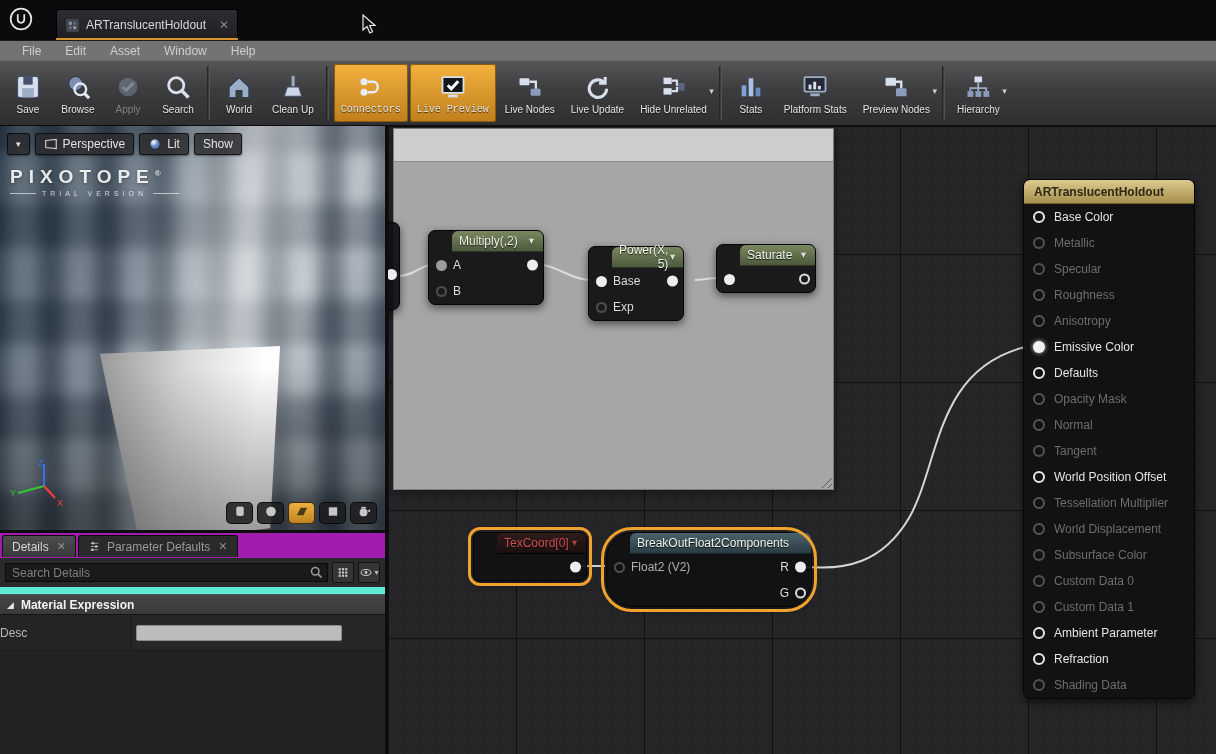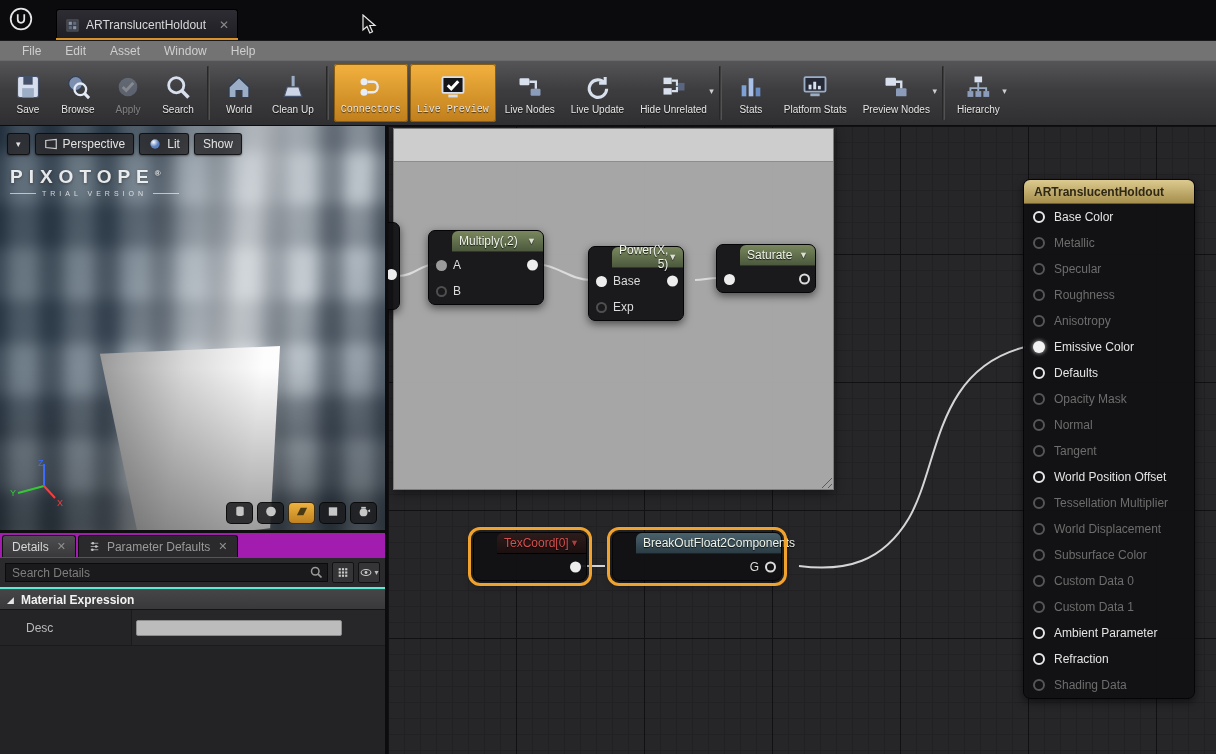--- a/index.html
+++ b/index.html
@@ -76,36 +76,36 @@
   .details { position:absolute; left:0; top:530px; width:385px; height:224px; background:#232325;
     border-top:3px solid #0e0e10; }
   .dtabs { height:25px; background:#a21caf; display:flex; gap:2px; padding:2px 0 0 2px; }
   .dtab { height:22px; display:flex; align-items:center; gap:6px; padding:0 9px; font-size:12px;
     color:#d6d6d6; background:linear-gradient(#4d4d4f,#39393b); border:1px solid #0d0d0d;
     border-bottom:none; border-radius:3px 3px 0 0; }
   .dtab.inactive { background:#2a2a2c; color:#9a9a9a; }
   .dtab .cls { color:#8f8f8f; font-size:11px; margin-left:2px; }
   .dtab .dticon svg { width:13px; height:13px; display:block; }
   .dsearch { display:flex; align-items:center; gap:4px; padding:4px 5px; background:#2a2a2c;
-    border-bottom:2px solid #5eead4; }
+    border-bottom:7px solid #5eead4; }
   .search-wrap { position:relative; flex:1; }
   .search-wrap input { width:100%; height:19px; background:#1a1a1c; border:1px solid #0b0b0d;
     color:#c4c4c4; font-size:12px; padding:0 22px 0 6px; outline:none; }
   .search-wrap input::placeholder { color:#7e7e7e; }
   .search-mag { position:absolute; right:4px; top:2px; }
   .sq-btn { width:22px; height:21px; background:#353537; border:1px solid #121214; border-radius:2px;
     display:flex; align-items:center; justify-content:center; gap:1px; color:#c9c9c9; }
   .sq-btn svg { width:14px; height:13px; }
   .sq-btn .dd { font-size:8px; color:#bdbdbd; }
   .section-hdr { height:21px; background:linear-gradient(#454547,#39393b); border-top:1px solid #505052;
     border-bottom:1px solid #141416; display:flex; align-items:center; gap:7px; padding:0 7px; }
   .section-hdr .tri { color:#e6e6e6; font-size:9px; }
   .section-hdr .stitle { color:#f2f2f2; font-size:12px; font-weight:bold; }
   .desc-row { display:flex; height:36px; background:#272729; border-bottom:1px solid #1b1b1d; }
-  .desc-label { width:132px; display:flex; align-items:center; padding-left:26px; color:#b9b9b9;
+  .desc-label { width:132px; display:flex; align-items:center; color:#b9b9b9;
     font-size:12px; background:#242426; border-right:1px solid #1a1a1c; }
   .desc-input { margin:auto 0 auto 4px; width:206px; height:16px; background:#bcbcbc;
     border:1px solid #8c8c8c; border-radius:2px; color:#222; font-size:11px; padding:0 4px; outline:none; }
 
   
   .graph { position:absolute; left:385px; top:126px; width:831px; height:628px; overflow:hidden;
     border-left:3px solid #0c0c0e;
     background-color:#262629;
     background-image:
       linear-gradient(#111114 1px, transparent 1px),
@@ -566,23 +566,29 @@
     <div class="gnode selected" style="left:85px; top:406px; width:114px;">
       <div class="nhead h-red">
         <span>TexCoord[0]</span>
         <span class="ntri">▼</span>
       </div>
       <div class="nrow">
         <span class="pin out p-filled"></span>
       </div>
     </div>
 
-    <div class="gnode selected" style="left:224px; top:406px; width:170px;">
+    <div class="gnode selected" style="left:218px; top:406px; width:206px;border-radius:26px;">
       <div class="nhead h-steel">
         <span>BreakOutFloat2Components</span>
+      </div>
+      <div class="nrow">
+        <span class="pin p-darkring"></span>
+        <span class="dimlbl">Float2 (V2)</span>
+        <span class="outlbl">R</span>
+        <span class="pin out p-filled"></span>
       </div>
       <div class="nrow">
         <span class="outlbl">G</span>
         <span class="pin out p-ring"></span>
       </div>
     </div>
 
     <div class="gnode material-node" style="left:635px; top:53px;">
       <div class="mhead">ARTranslucentHoldout</div>
       <div>

